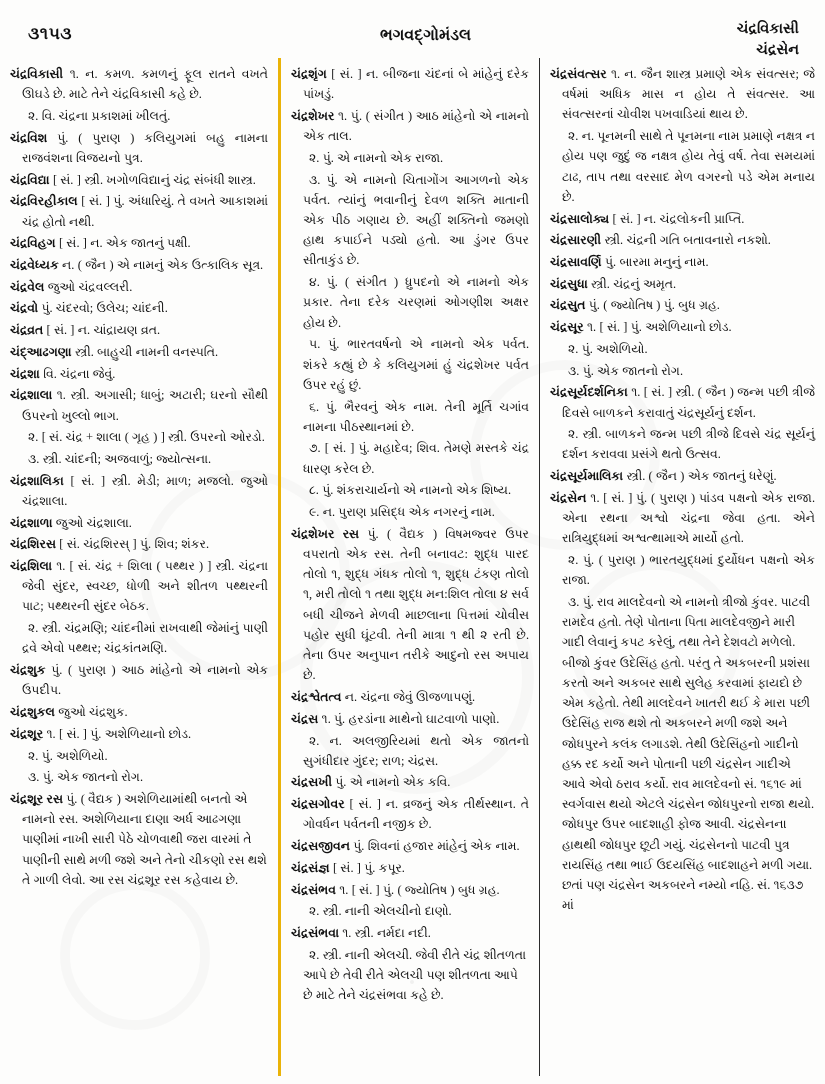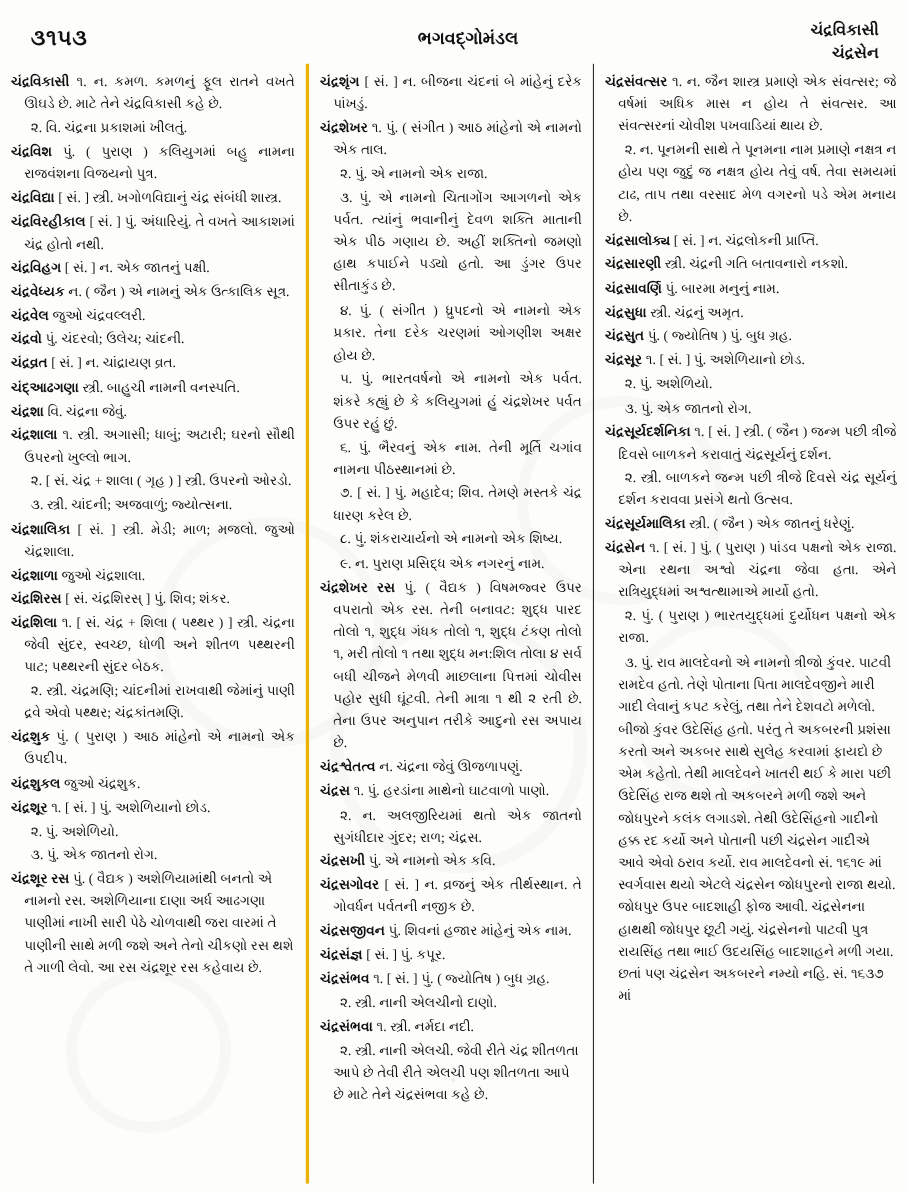--- a/index.html
+++ b/index.html
@@ -46,21 +46,21 @@
     position: absolute;
     left: 0;
     top: 0;
     width: 825px;
     height: 58px;
   }
   .folio {
     position: absolute;
     left: 28px;
     top: 24px;
-    font-size: 20px;
+    font-size: 17px;
     font-weight: bold;
     letter-spacing: 0.5px;
   }
   .book-title {
     position: absolute;
     left: 0;
     top: 26px;
     width: 825px;
     text-align: center;
     font-size: 16px;

